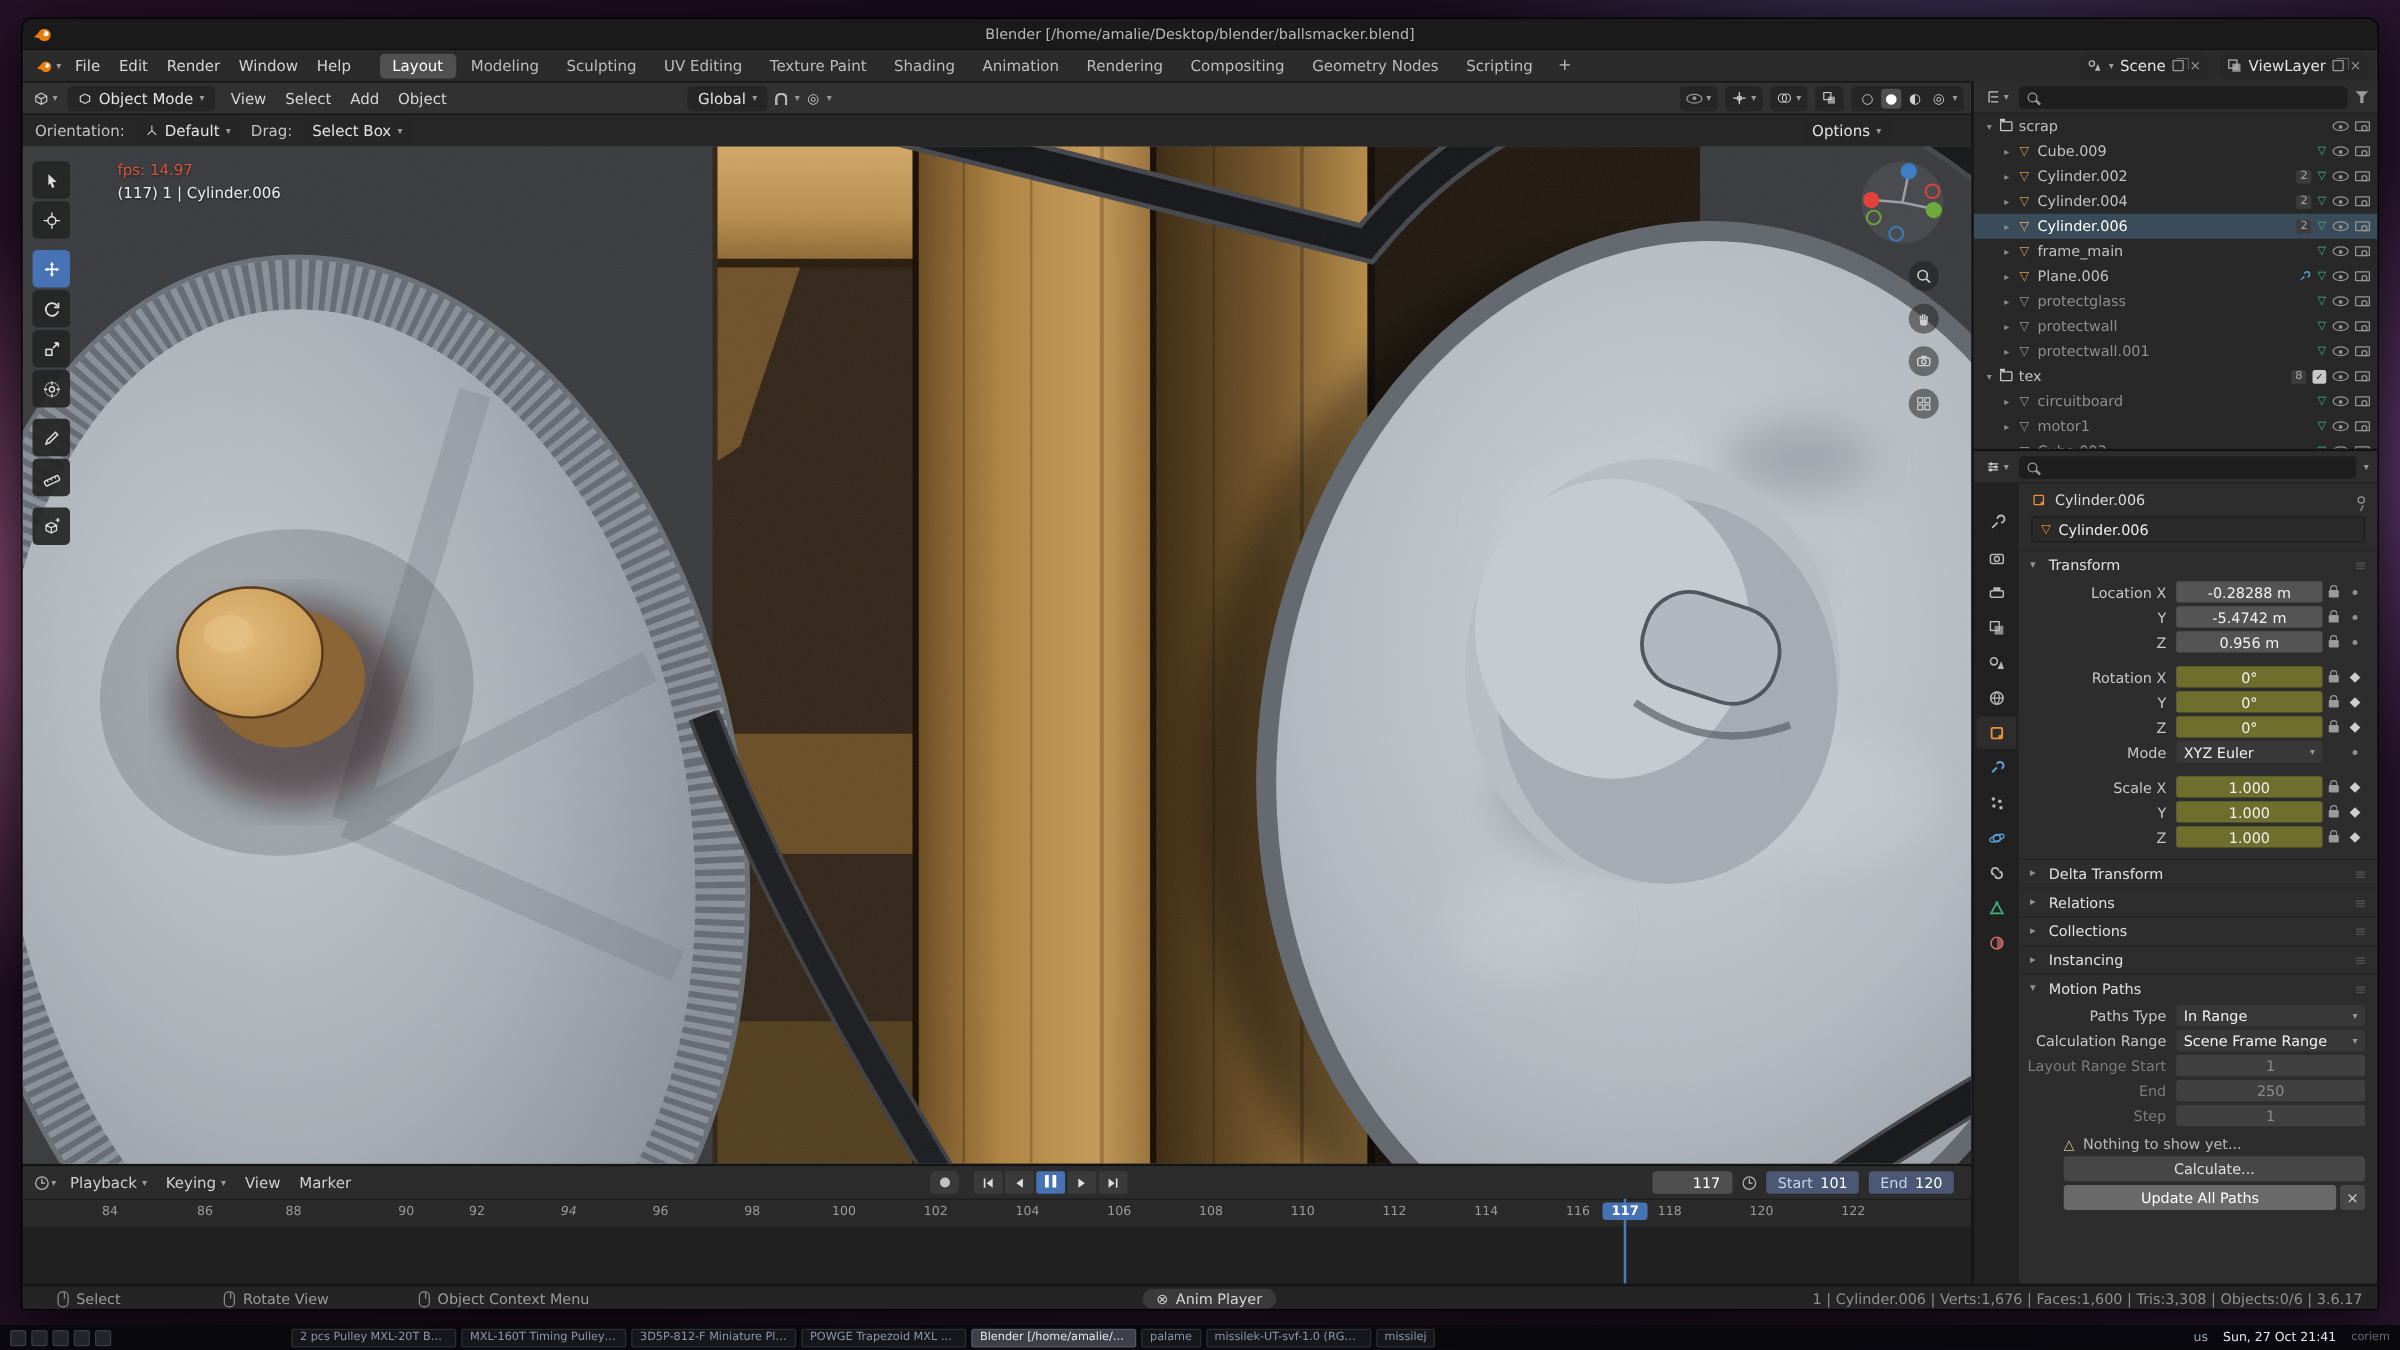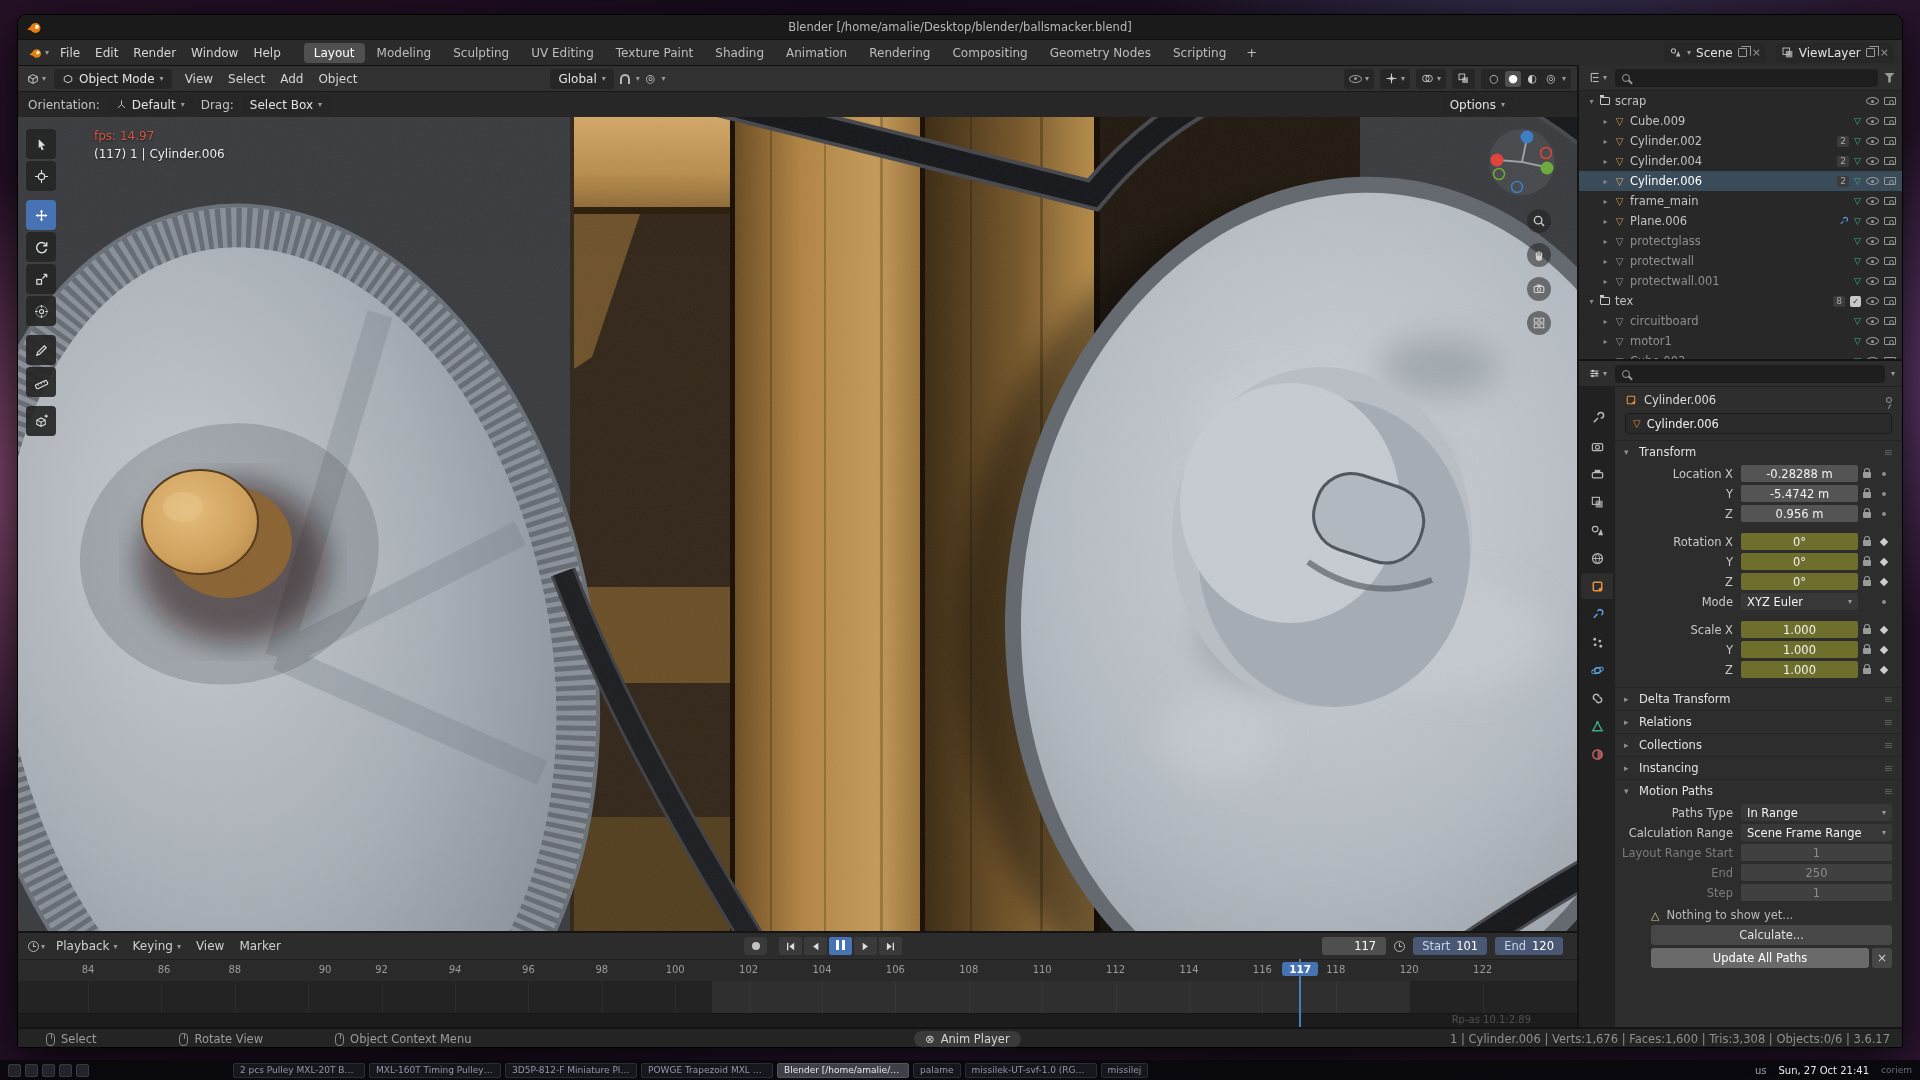--- a/index.html
+++ b/index.html
@@ -629,45 +629,20 @@
               <span class="tick" style="left: 877.4px;">106</span>
               <span class="tick" style="left: 950.8px;">108</span>
               <span class="tick" style="left: 1024.2px;">110</span>
               <span class="tick" style="left: 1097.6px;">112</span>
               <span class="tick" style="left: 1171px;">114</span>
               <span class="tick" style="left: 1244.4px;">116</span>
               <span class="tick" style="left: 1317.8px;">118</span>
               <span class="tick" style="left: 1391.2px;">120</span>
               <span class="tick" style="left: 1464.6px;">122</span>
             </div>
-          <div class="tl-track" id="track">
-            <div id="range-band" style="left: 693.9px; width: 697.3px;"></div>
-            <div class="tl-strip"></div>
-            <div class="stray">Rp-as 10.1:2.89</div>
-          <i class="gridline" style="left: 70px;"></i>
-              <i class="gridline" style="left: 143.4px;"></i>
-              <i class="gridline" style="left: 216.8px;"></i>
-              <i class="gridline" style="left: 290.2px;"></i>
-              <i class="gridline" style="left: 363.6px;"></i>
-              <i class="gridline" style="left: 437px;"></i>
-              <i class="gridline" style="left: 510.4px;"></i>
-              <i class="gridline" style="left: 583.8px;"></i>
-              <i class="gridline" style="left: 657.2px;"></i>
-              <i class="gridline" style="left: 730.6px;"></i>
-              <i class="gridline" style="left: 804px;"></i>
-              <i class="gridline" style="left: 877.4px;"></i>
-              <i class="gridline" style="left: 950.8px;"></i>
-              <i class="gridline" style="left: 1024.2px;"></i>
-              <i class="gridline" style="left: 1097.6px;"></i>
-              <i class="gridline" style="left: 1171px;"></i>
-              <i class="gridline" style="left: 1244.4px;"></i>
-              <i class="gridline" style="left: 1317.8px;"></i>
-              <i class="gridline" style="left: 1391.2px;"></i>
-              <i class="gridline" style="left: 1464.6px;"></i>
-            </div>
           <div id="playhead" style="left: 1281.1px;">
               <span class="ph-badge">117</span>
             </div>
         </div>
       </div>
     </div>
 
     <div class="right-panel">
       <div class="outliner">
         <div class="o-header">

